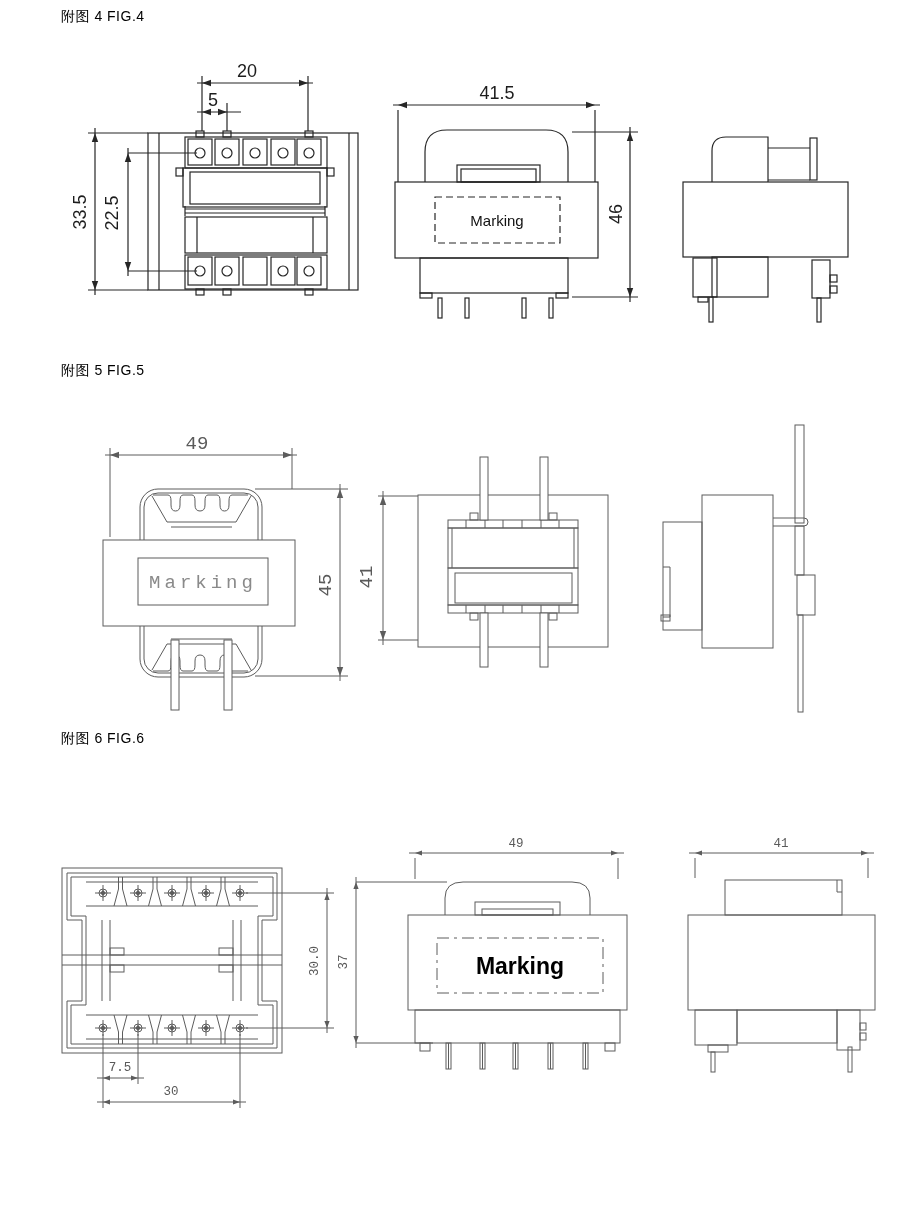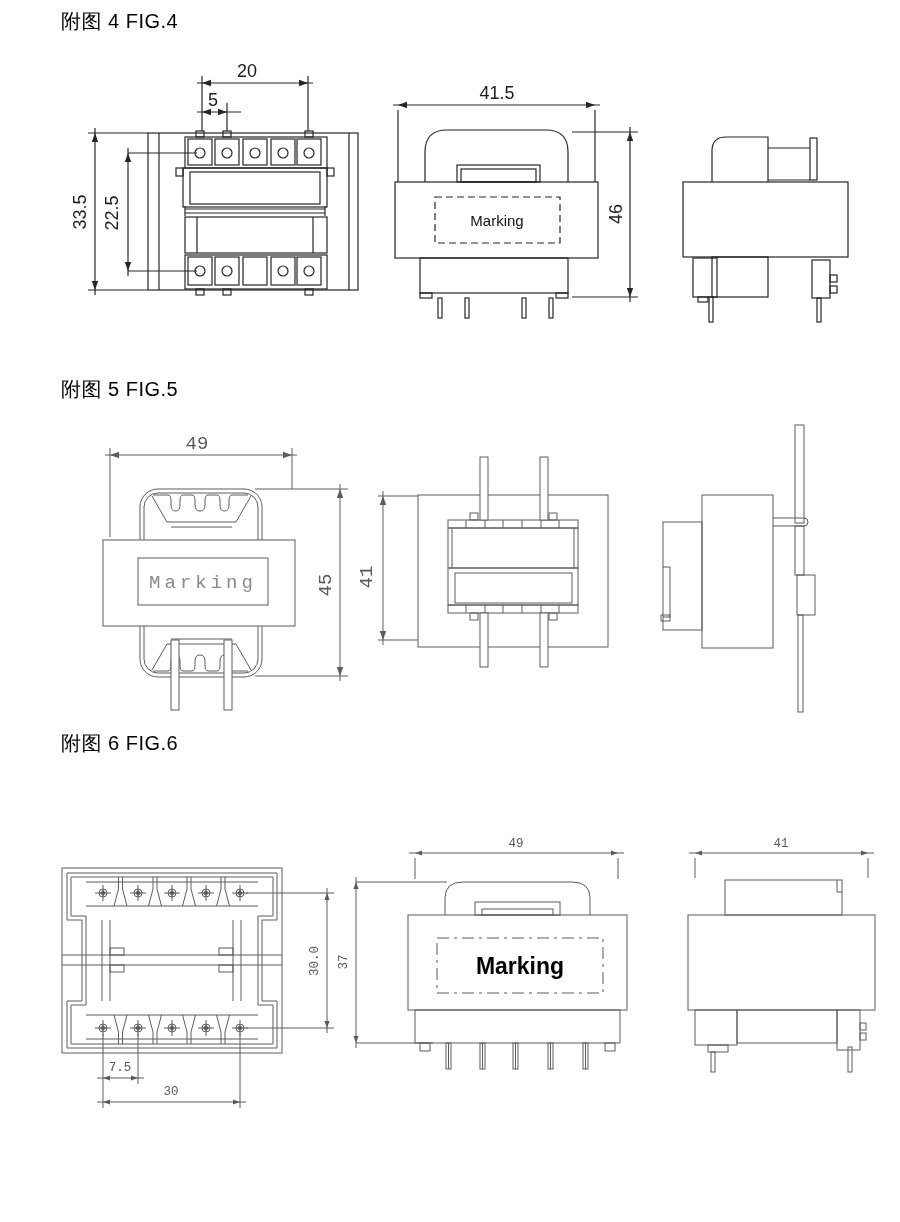--- a/index.html
+++ b/index.html
@@ -1,18 +1,18 @@
 <!DOCTYPE html>
 <html><head>
 <meta charset="utf-8">
 <style>
   html,body{margin:0;padding:0;background:#fff}
   .page{position:relative;width:900px;height:1222px;background:#ffffff;overflow:hidden;
         font-family:"Liberation Sans",sans-serif}
-  .fig-title{position:absolute;left:61px;font-size:20px;color:#000;letter-spacing:.5px}
+  .fig-title{position:absolute;left:61px;font-size:14px;color:#000;letter-spacing:.5px}
   svg{position:absolute;left:0}
   svg line,svg rect,svg path,svg circle,svg polyline{fill:none;stroke:#444;stroke-width:1}
   .f4 line,.f4 rect,.f4 path,.f4 circle,.f4 polyline{stroke:#262626;stroke-width:1.2}
   .f56 line,.f56 rect,.f56 path,.f56 circle,.f56 polyline{stroke:#5c5c5c;stroke-width:1}
   svg .ah4{fill:#262626;stroke:none}
   svg .ah56{fill:#5c5c5c;stroke:none}
   svg .wf{fill:#ffffff}
   svg .dot{fill:#5c5c5c;stroke:none}
   svg text{stroke:none}
   .dimtxt4{font-family:"Liberation Sans",sans-serif;font-size:18px;fill:#1c1c1c}
@@ -161,21 +161,21 @@
       <rect x="693" y="258" width="24" height="39"></rect>
       <rect x="812" y="260" width="18" height="38"></rect>
       <rect x="830" y="275" width="7" height="7"></rect>
         <rect x="830" y="286" width="7" height="7"></rect>
       <rect x="698" y="297" width="10" height="5"></rect>
       <rect x="709" y="297" width="4" height="25"></rect>
       <rect x="817" y="298" width="4" height="24"></rect>
     </g>
   </svg>
 
-  <div class="fig-title" style="top:376px">附图 5 FIG.5</div>
+  <div class="fig-title" style="top:362px">附图 5 FIG.5</div>
 
   <svg class="f56" style="top:415px" width="900" height="320" viewBox="0 415 900 320">
 
     <g>
       <rect x="140" y="489" width="122" height="188" rx="18"></rect>
       <rect x="144" y="493" width="114" height="180" rx="14"></rect>
 
       <path d="M153,495 H168 Q171,495 171,501 V505 Q171,511 175.5,511 Q180,511 180,505 V501 Q180,495 183,495 H192 Q195,495 195,501 V505 Q195,511 200,511 Q205,511 205,505 V501 Q205,495 208,495 H217 Q220,495 220,501 V505 Q220,511 224.5,511 Q229,511 229,505 V501 Q229,495 232,495 H248"></path>
       <path d="M152,496 L167,522 L236,522 L251,496"></path>
       <line x1="171" y1="527" x2="232" y2="527"></line>

